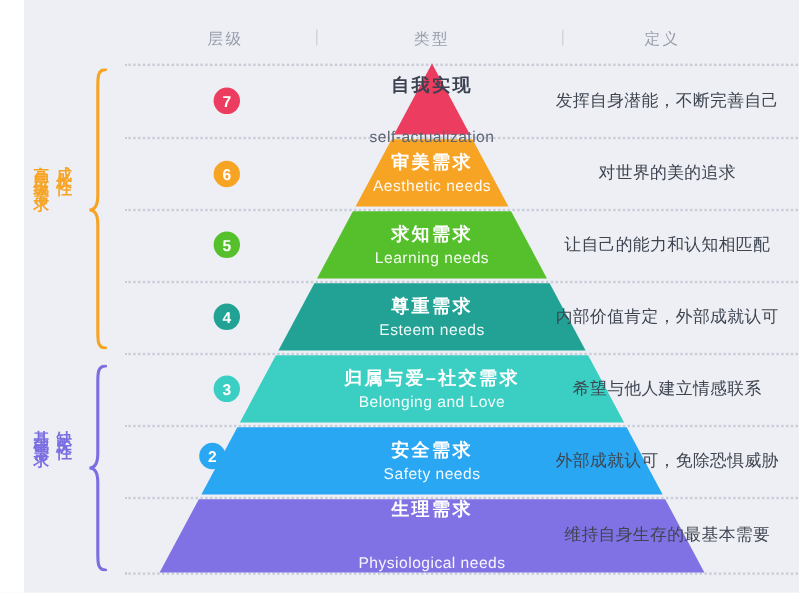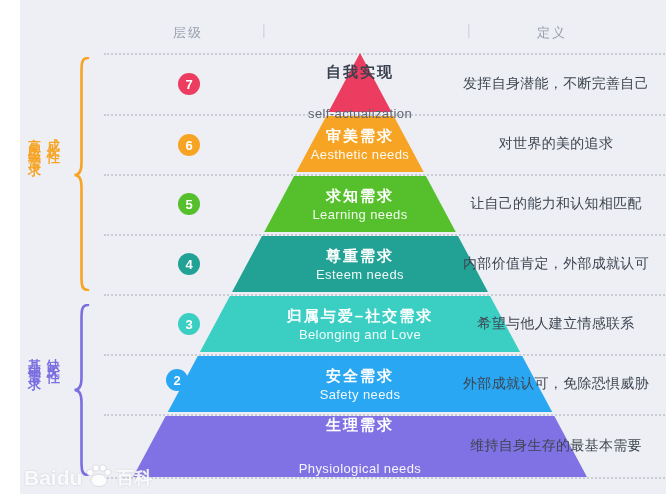--- a/index.html
+++ b/index.html
@@ -41,20 +41,21 @@
   .wm .latin{font-size:21px;letter-spacing:0;}
   .wm .cn{font-size:18px;}
 </style>
 </head>
 <body>
 
 <div class="canvas">
 
   <div class="hdr" style="left:128px;width:80px;">层级</div>
   <div class="hdr-div" style="left:242px;">|</div>
+  <div class="hdr" style="left:300px;width:80px;">类型</div>
   <div class="hdr-div" style="left:447px;">|</div>
   <div class="hdr" style="left:492px;width:80px;">定义</div>
 
   <div class="dotline" style="top:53px;"></div>
   <div class="dotline" style="top:114px;"></div>
   <div class="dotline" style="top:174px;"></div>
   <div class="dotline" style="top:234px;"></div>
   <div class="dotline" style="top:294px;"></div>
   <div class="dotline" style="top:354px;"></div>
   <div class="dotline" style="top:414px;"></div>
@@ -142,27 +143,14 @@
   </div>
 
   <div class="def" style="top:53px;height:61px;">发挥自身潜能，不断完善自己</div>
   <div class="def" style="top:114px;height:60px;">对世界的美的追求</div>
   <div class="def" style="top:174px;height:60px;">让自己的能力和认知相匹配</div>
   <div class="def" style="top:234px;height:60px;">内部价值肯定，外部成就认可</div>
   <div class="def" style="top:294px;height:60px;">希望与他人建立情感联系</div>
   <div class="def" style="top:354px;height:60px;">外部成就认可，免除恐惧威胁</div>
   <div class="def" style="top:414px;height:63px;">维持自身生存的最基本需要</div>
 
-  <div class="wm">
-    <span class="latin">Baidu</span>
-    <svg width="30" height="28" viewBox="0 0 34 30">
-      <g fill="rgba(255,255,255,.88)" stroke="rgba(168,173,184,.45)" stroke-width="0.8">
-        <circle cx="7" cy="11" r="3.6"></circle>
-        <circle cx="13.5" cy="6" r="3.6"></circle>
-        <circle cx="21.5" cy="6" r="3.6"></circle>
-        <circle cx="27" cy="11" r="3.6"></circle>
-        <ellipse cx="17" cy="20" rx="9" ry="7"></ellipse>
-      </g>
-    </svg>
-    <span class="cn">百科</span>
-  </div>
 
 </div>
 
 </body></html>

